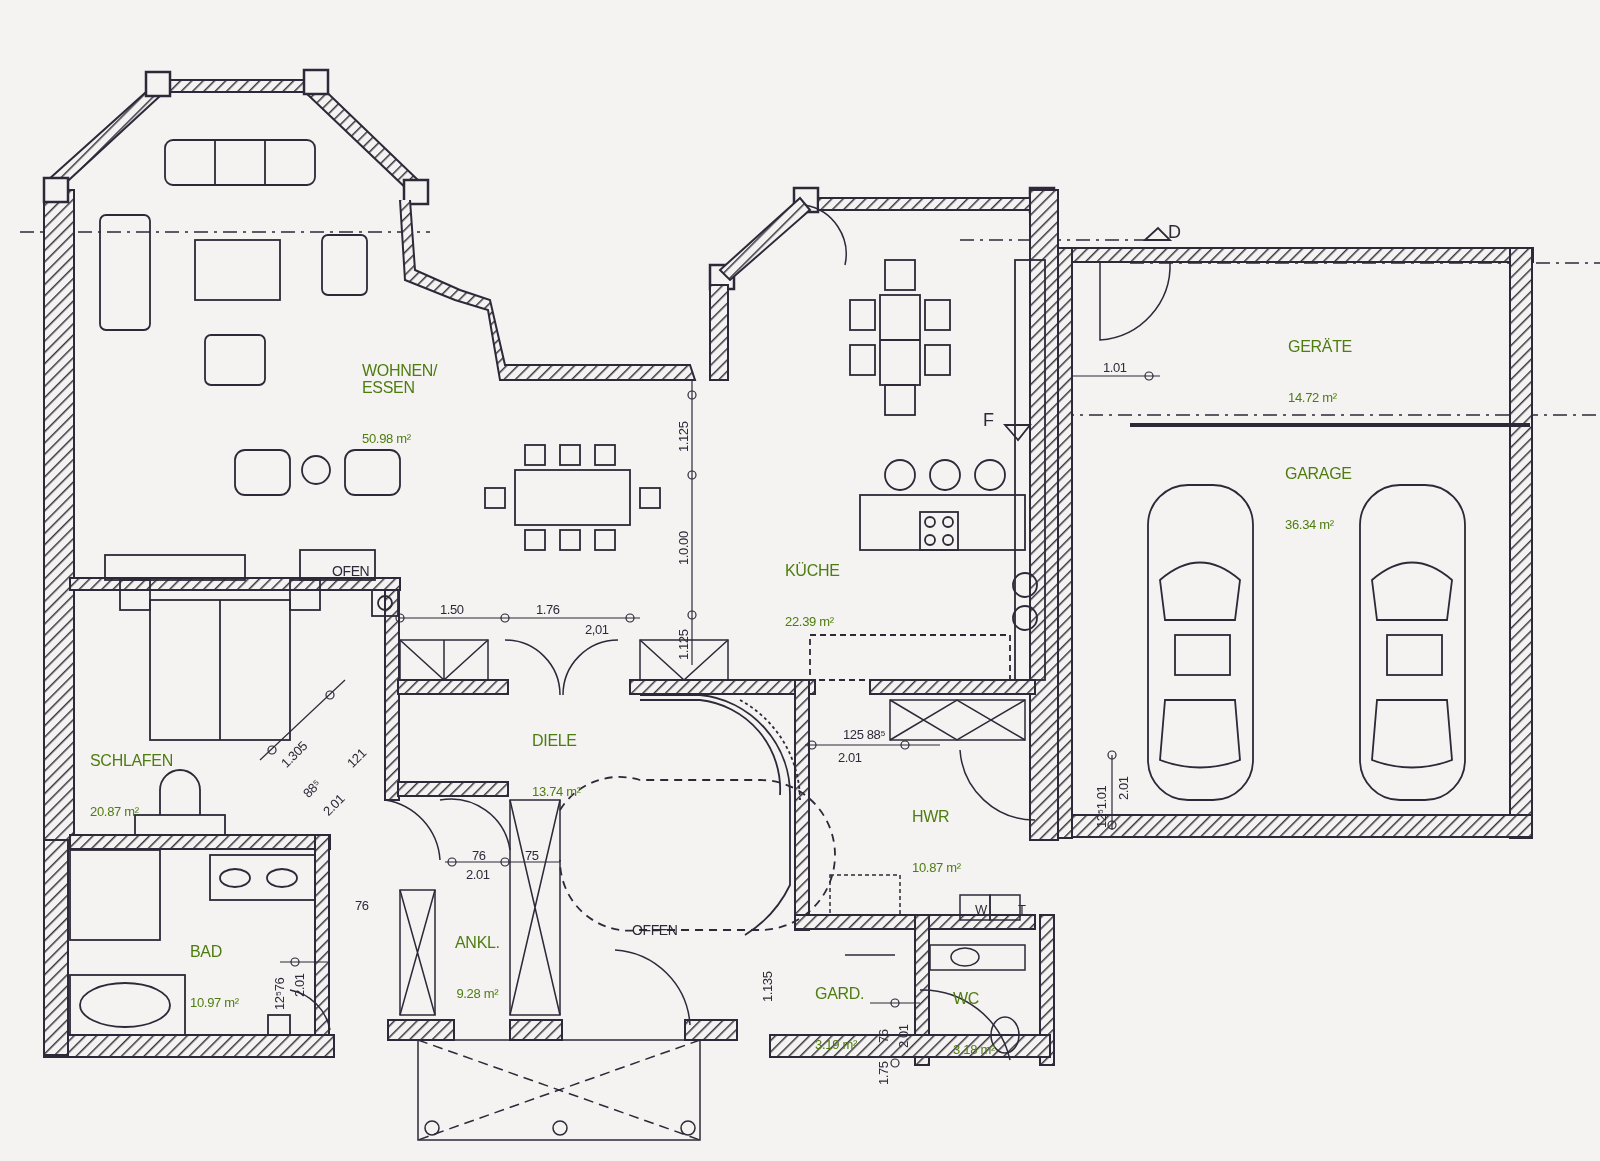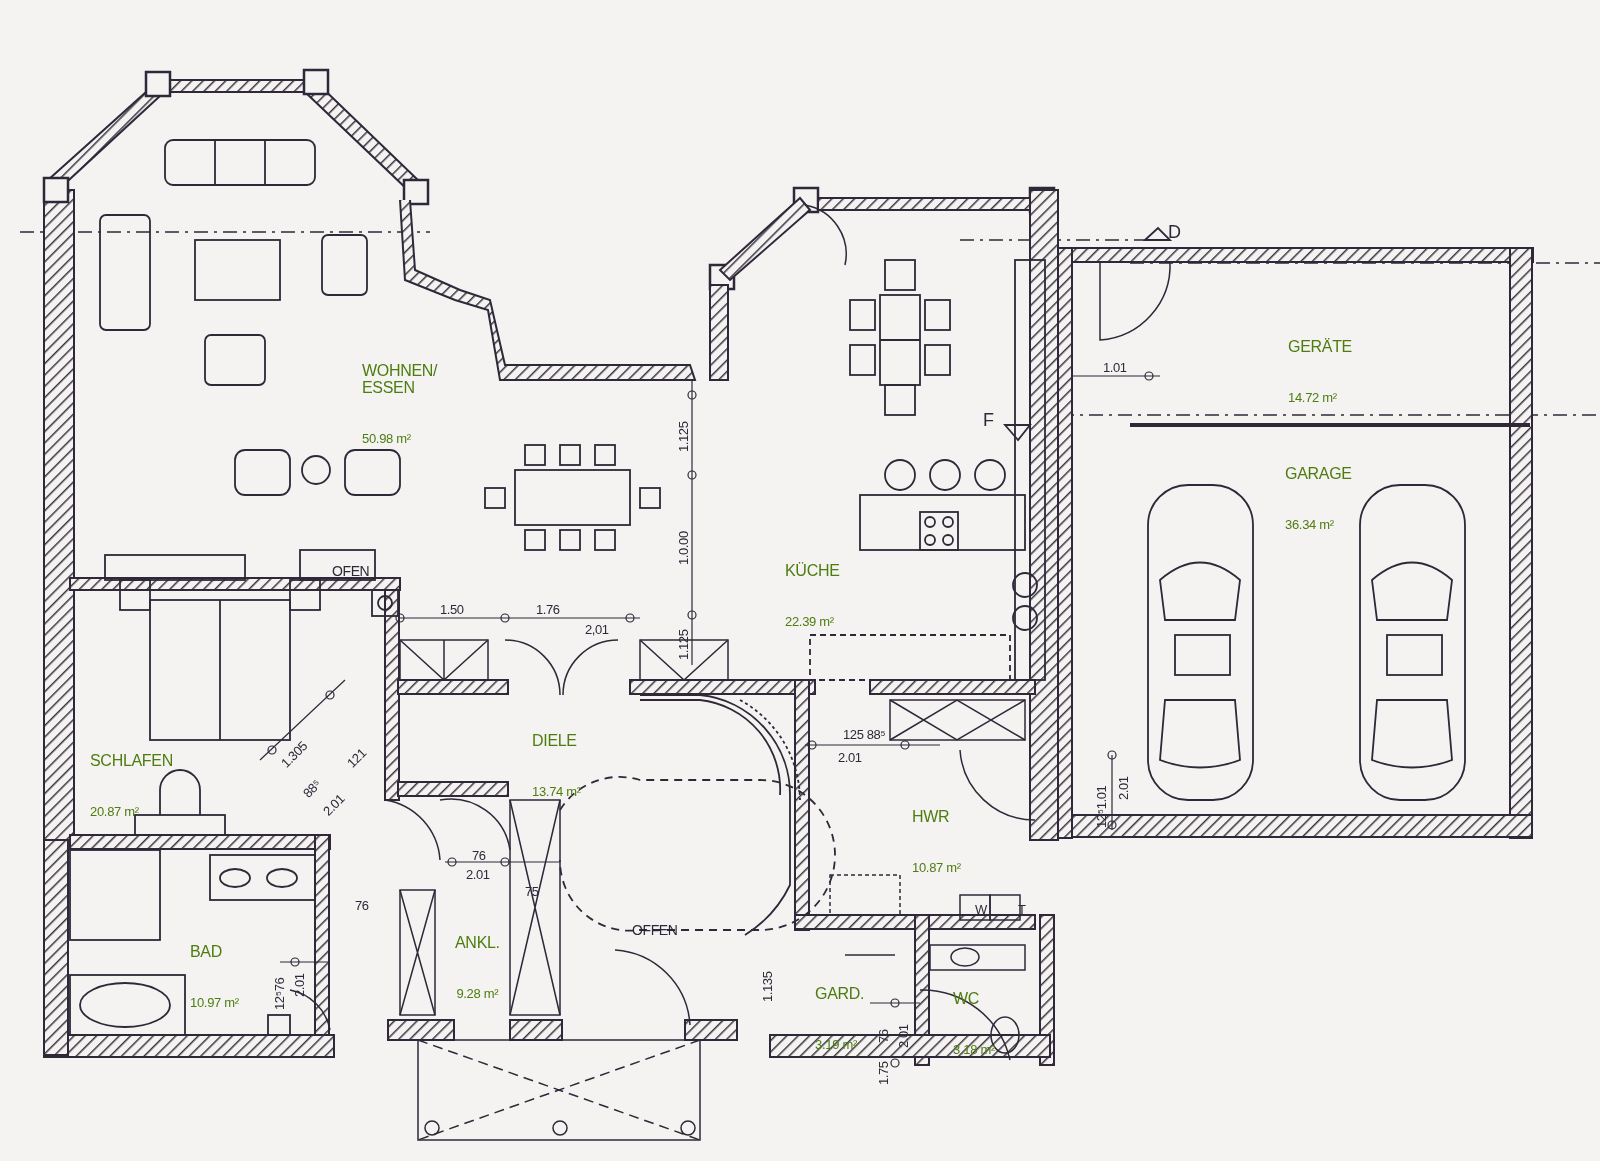--- a/index.html
+++ b/index.html
@@ -328,21 +328,21 @@
 <div class="dim rot" style="left:676px;top:660px;">1.125</div>
 <div class="dim" style="left:1103px;top:360px;">1.01</div>
 <div class="dim" style="left:812px;top:727px;margin-left:31px;">125  88⁵</div>
 <div class="dim" style="left:838px;top:750px;">2.01</div>
 <div class="dim rot45" style="left:278px;top:760px;">1.305</div>
 <div class="dim rot45" style="left:300px;top:790px;">88⁵</div>
 <div class="dim rot45" style="left:320px;top:808px;">2.01</div>
 <div class="dim rot45" style="left:344px;top:760px;">121</div>
 <div class="dim" style="left:472px;top:848px;">76</div>
 <div class="dim" style="left:466px;top:867px;">2.01</div>
-<div class="dim" style="left:525px;top:884px;">75</div>
+<div class="dim" style="left:525px;top:848px;">75</div>
 <div class="dim" style="left:355px;top:898px;">76</div>
 <div class="dim rot" style="left:272px;top:1010px;">12⁵76</div>
 <div class="dim rot" style="left:292px;top:997px;">2.01</div>
 <div class="dim rot" style="left:760px;top:1002px;">1.135</div>
 <div class="dim rot" style="left:876px;top:1043px;">76</div>
 <div class="dim rot" style="left:896px;top:1048px;">2.01</div>
 <div class="dim rot" style="left:876px;top:1085px;">1.75</div>
 <div class="dim rot" style="left:1094px;top:828px;">12⁵1.01</div>
 <div class="dim rot" style="left:1116px;top:800px;">2.01</div>
 

